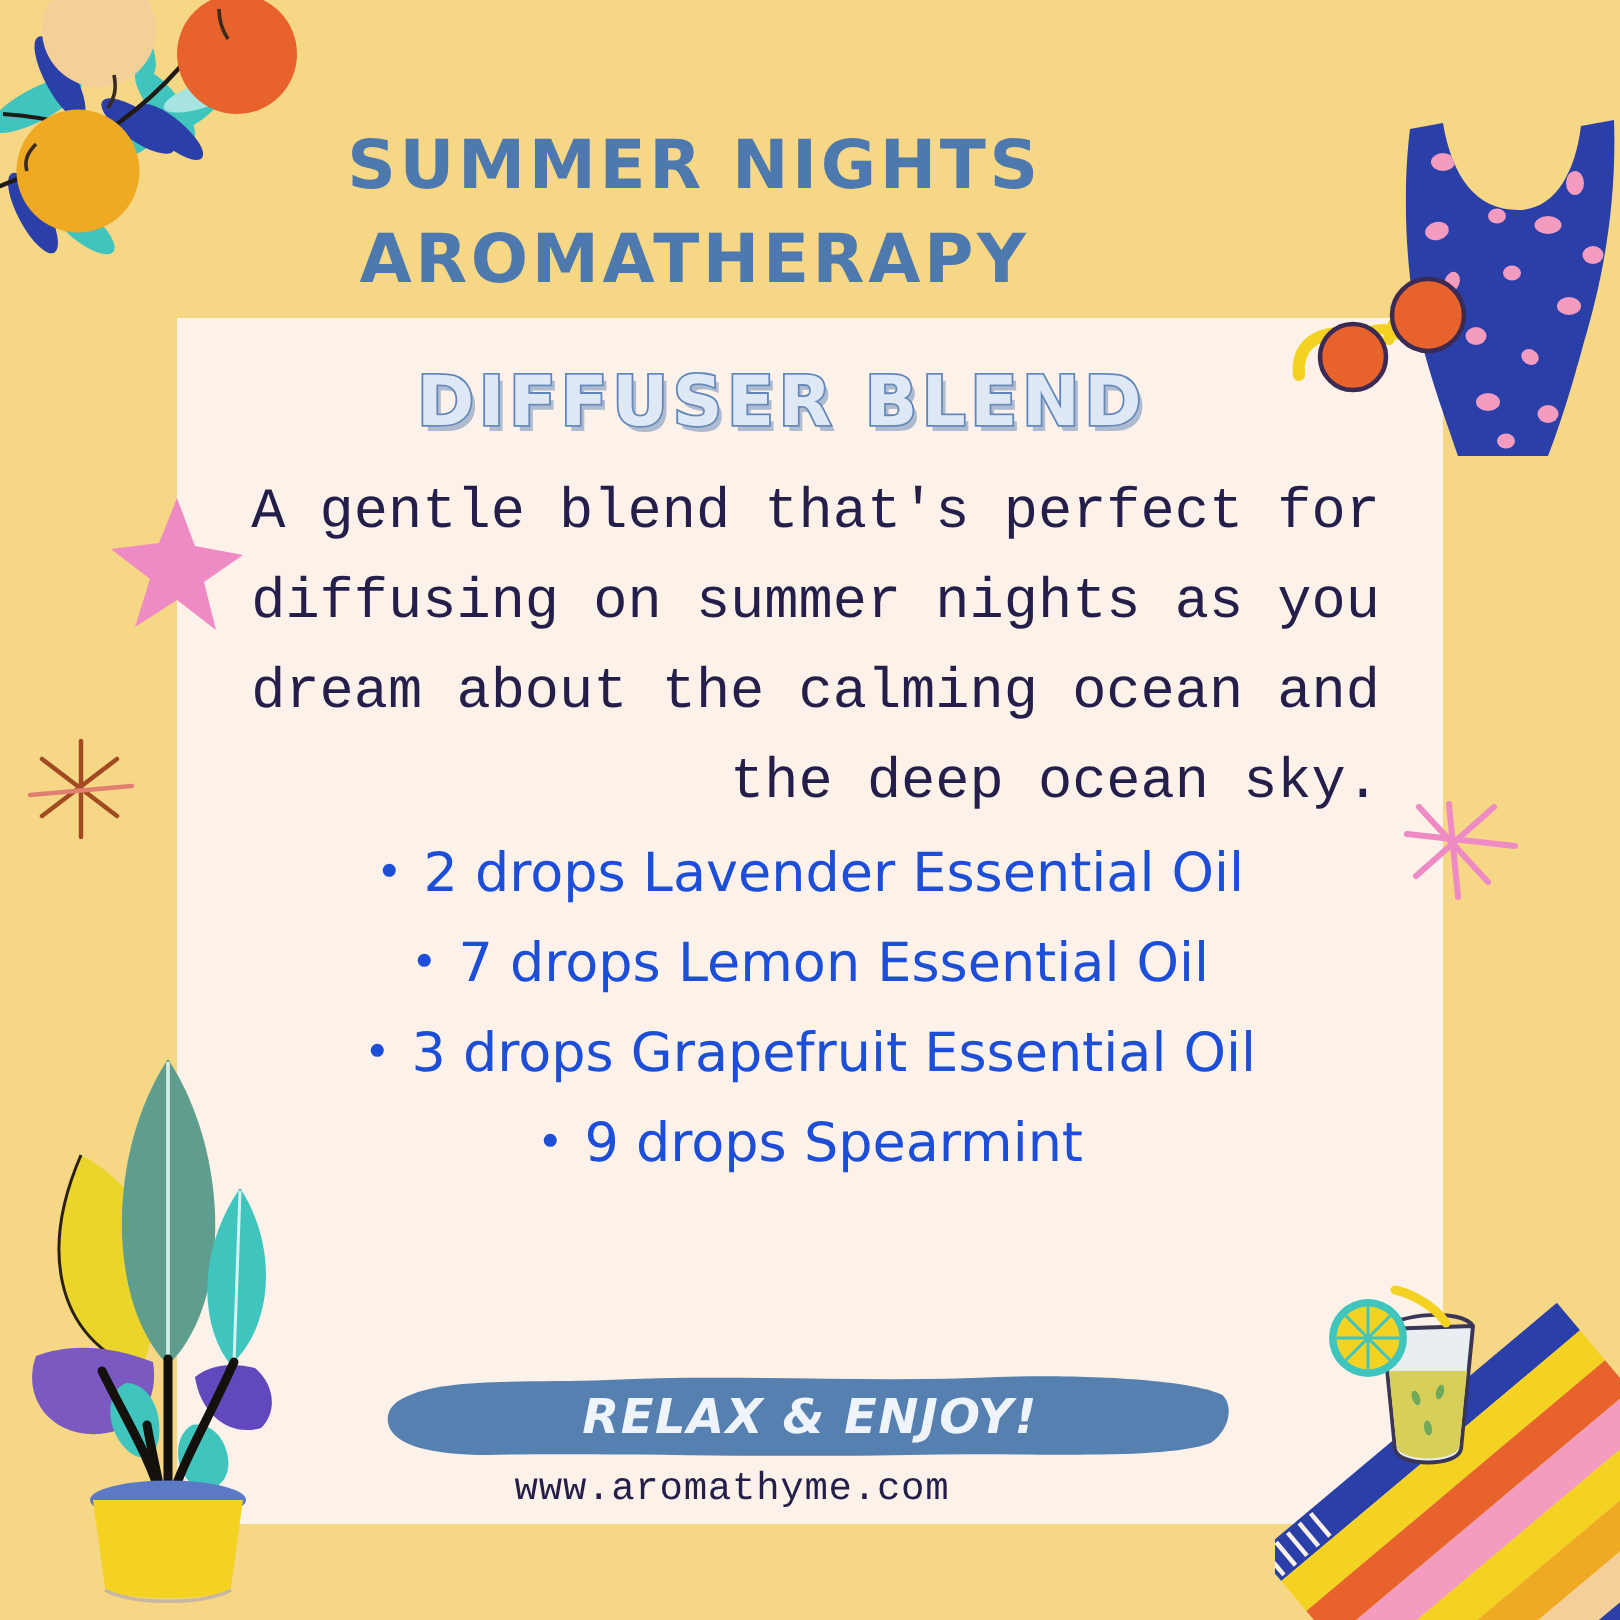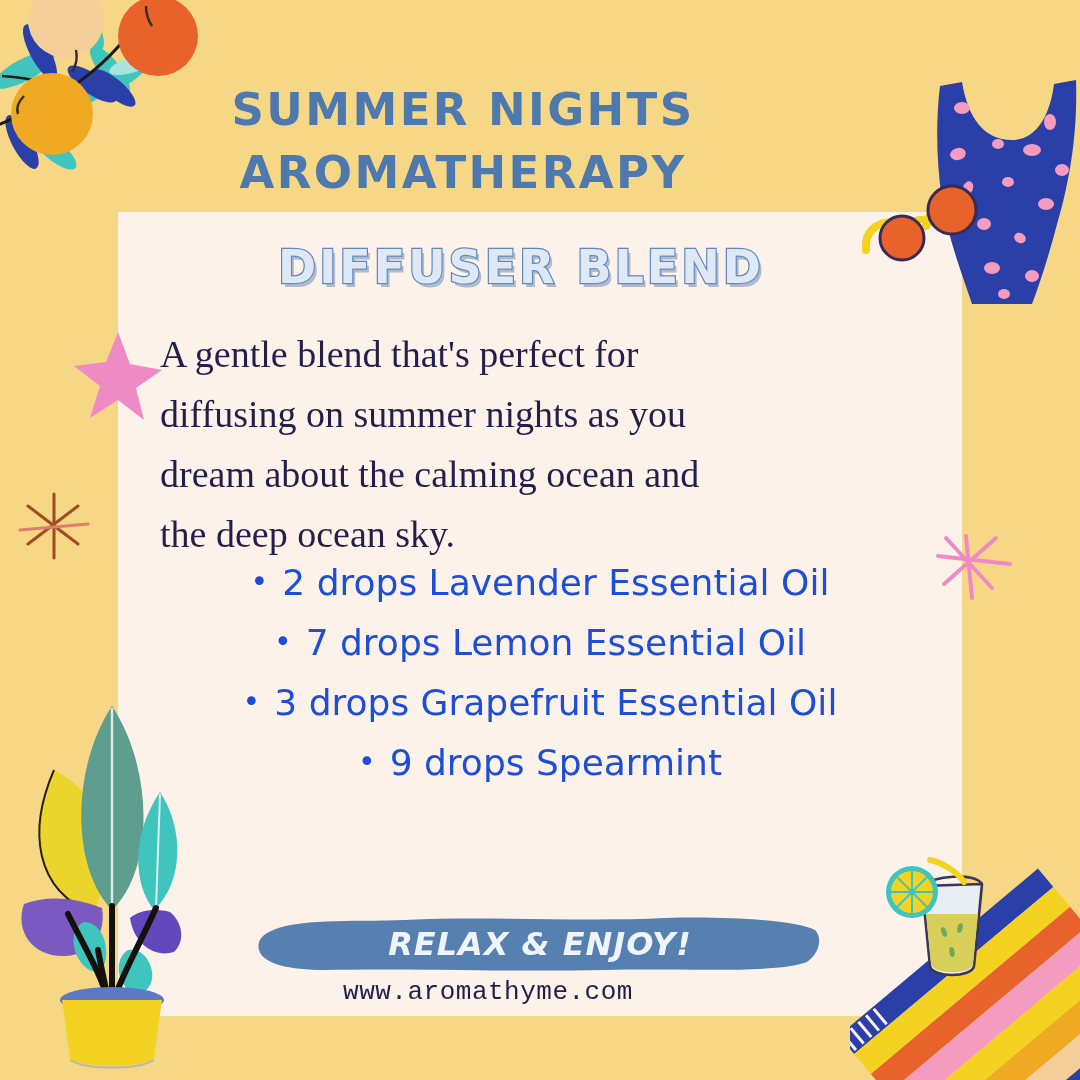--- a/index.html
+++ b/index.html
@@ -59,25 +59,25 @@
     color: #dfe9f5;
     -webkit-text-stroke: 2.4px #5f86bd;
     paint-order: stroke fill;
     text-shadow: 3px 4px 0 rgba(112,142,185,.55);
     margin-top: 24px;
   }
 
   .body-copy {
     position: absolute;
     left: 160px;
-    top: 324px;
+    top: 312px;
     width: 760px;
-    text-align: left;
+    text-align: right;
     color: #241f4a;
-    font-family: Liberation Serif, serif;
+    font-family: Liberation Mono, monospace;
     font-size: 38px;
     line-height: 60px;
     z-index: 6;
   }
   .body-copy p { margin: 0; }
 
   .ingredient-list {
     position: absolute;
     left: 190px;
     top: 552px;

